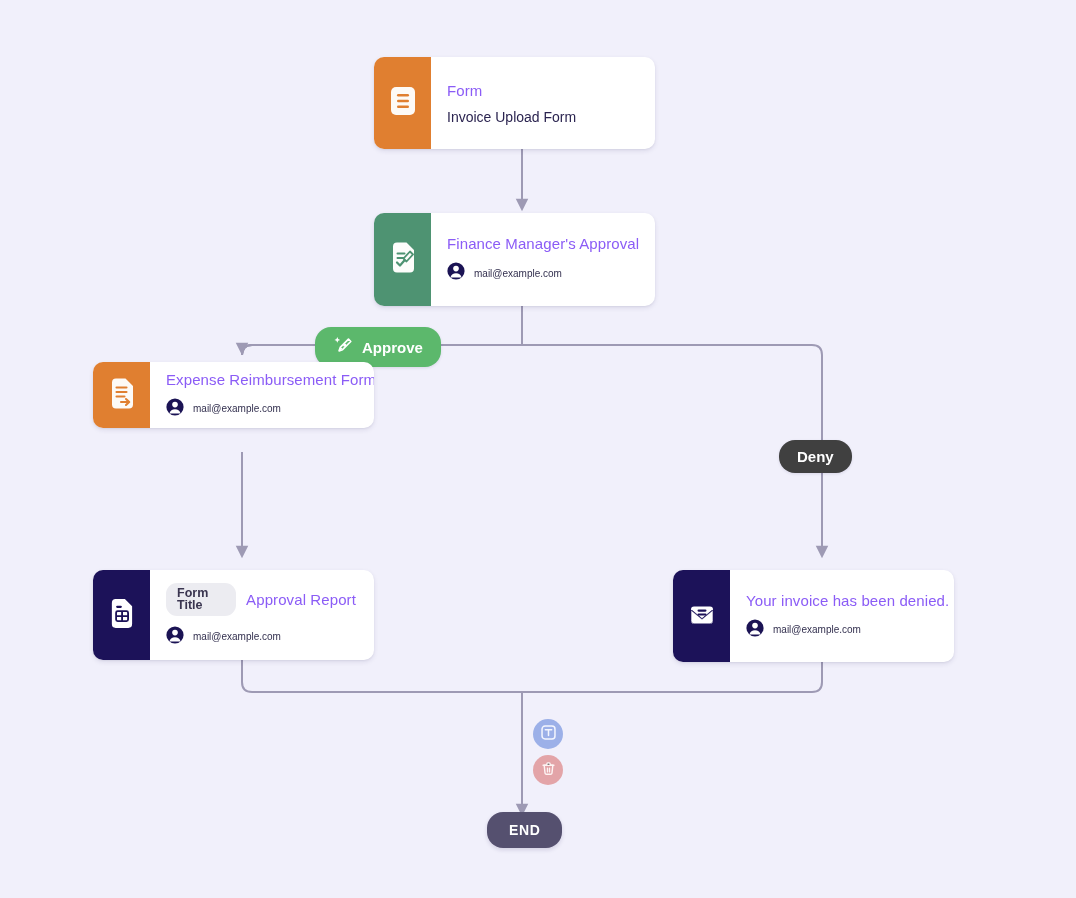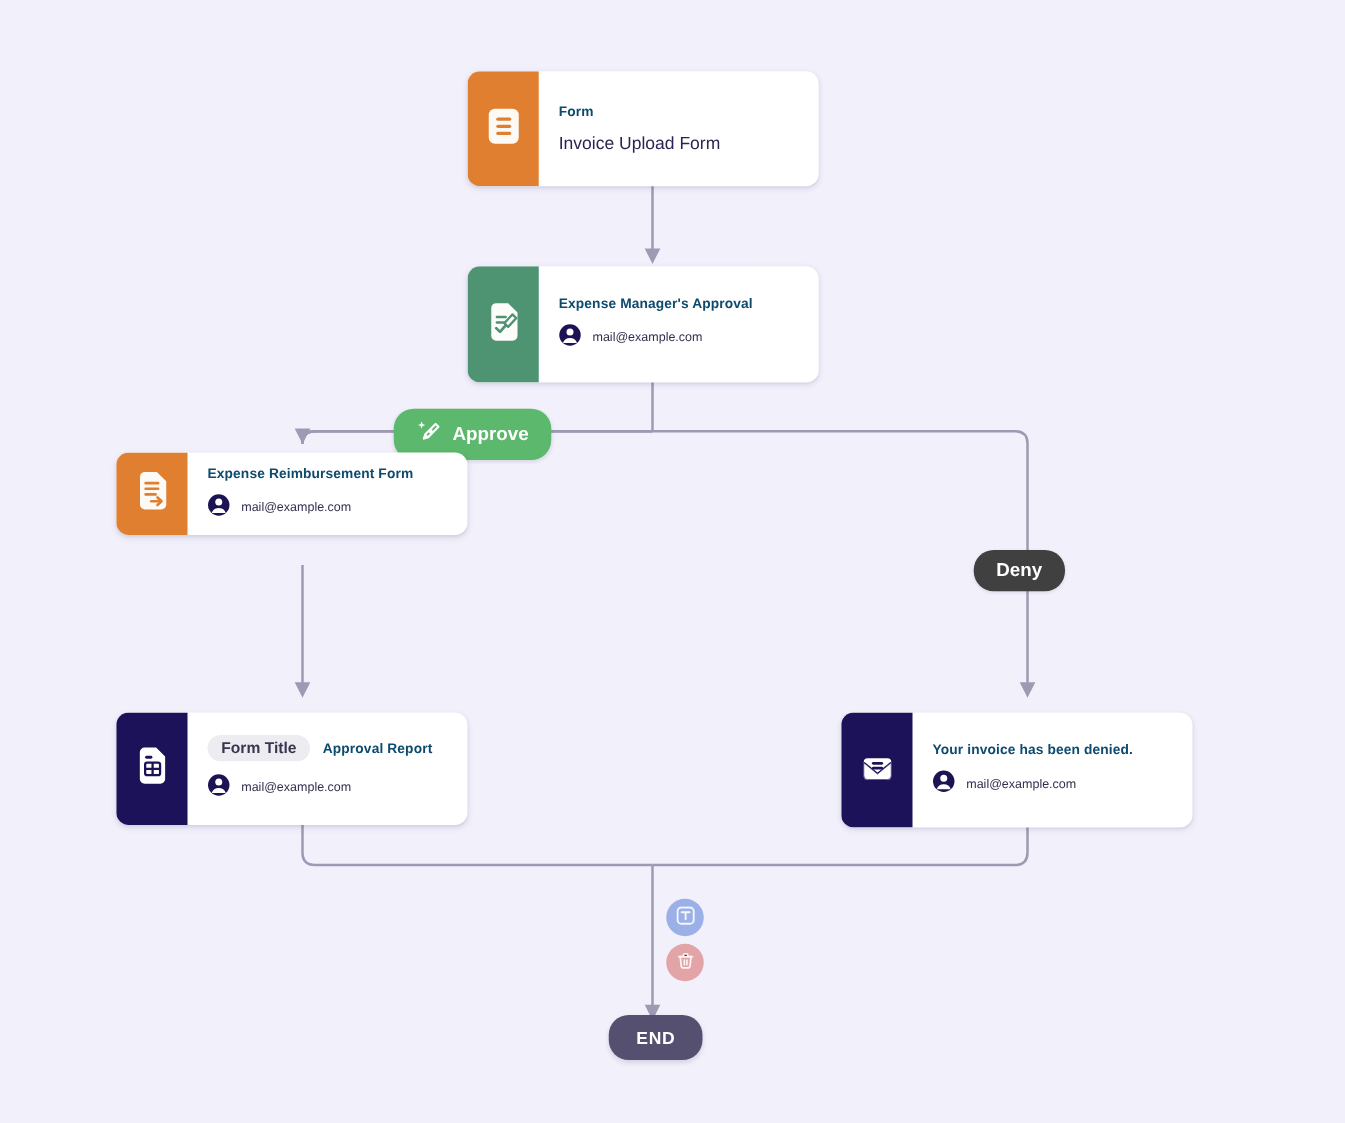--- a/index.html
+++ b/index.html
@@ -49,23 +49,23 @@
   }
   .node-body {
     flex: 1 1 auto;
     padding: 14px 18px 14px 16px;
     display: flex;
     flex-direction: column;
     justify-content: center;
     gap: 10px;
   }
   .node-title {
-    font-size: 11px;
-    font-weight: bold;
-    color: #0c4a6e;
+    font-size: 15px;
+    font-weight: normal;
+    color: #8b5cf6;
     letter-spacing: 0.1px;
     white-space: nowrap;
   }
   .node-sub {
     font-size: 14px;
     color: #2b2450;
     white-space: nowrap;
   }
   .node-row {
     display: flex;
@@ -203,21 +203,21 @@
       <span>
         <svg width="28" height="31" viewBox="0 0 28 31">
           <path d="M4 4.5a4 4 0 0 1 4-4h9.5L25 8v18.5a4 4 0 0 1-4 4H8a4 4 0 0 1-4-4z" fill="#fdfdfb"></path>
           <path d="M8.5 11.5h7M8.5 16h6" stroke="#4e9372" stroke-width="2" stroke-linecap="round"></path>
           <path d="M8 20.5l3 3 6.5-7.5" stroke="#4e9372" stroke-width="2.2" fill="none" stroke-linecap="round" stroke-linejoin="round"></path>
           <path d="M14.5 16.5L21 9.5l3 3-6.5 7z" fill="#fdfdfb" stroke="#4e9372" stroke-width="1.8" stroke-linejoin="round"></path>
         </svg>
       </span>
     </div>
     <div class="node-body">
-      <div class="node-title">Expense Manager's Approval</div>
+      <div class="node-title">Finance Manager's Approval</div>
       <div class="node-row">
         <span>
           <svg width="18" height="18" viewBox="0 0 18 18">
             <circle cx="9" cy="9" r="8.6" fill="#1b1354"></circle>
             <circle cx="9" cy="6.6" r="2.8" fill="#ffffff"></circle>
             <path d="M3.4 15.4a5.9 5.9 0 0 1 11.2 0z" fill="#ffffff"></path>
           </svg>
         </span>
         <span class="email">mail@example.com</span>
       </div>

